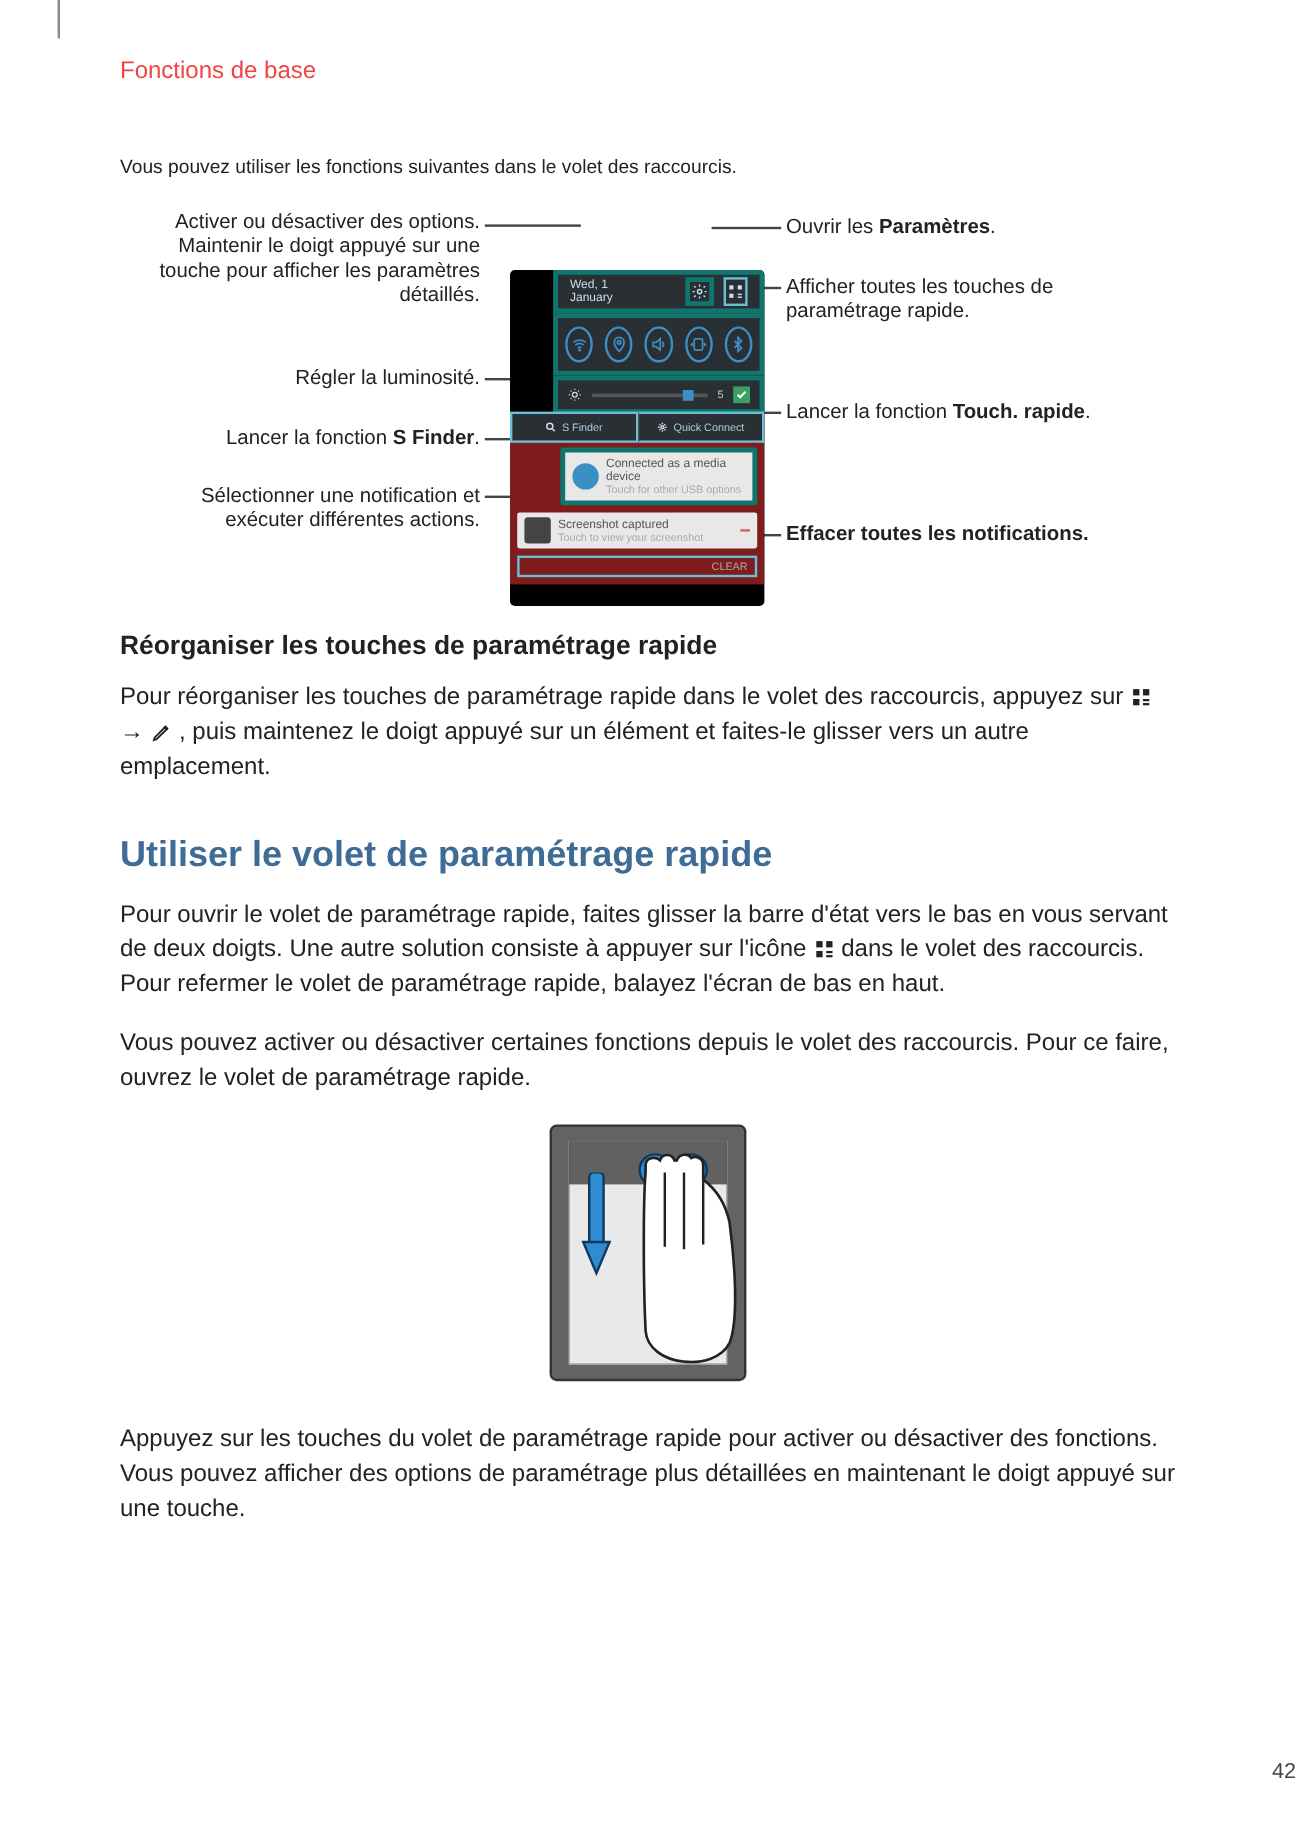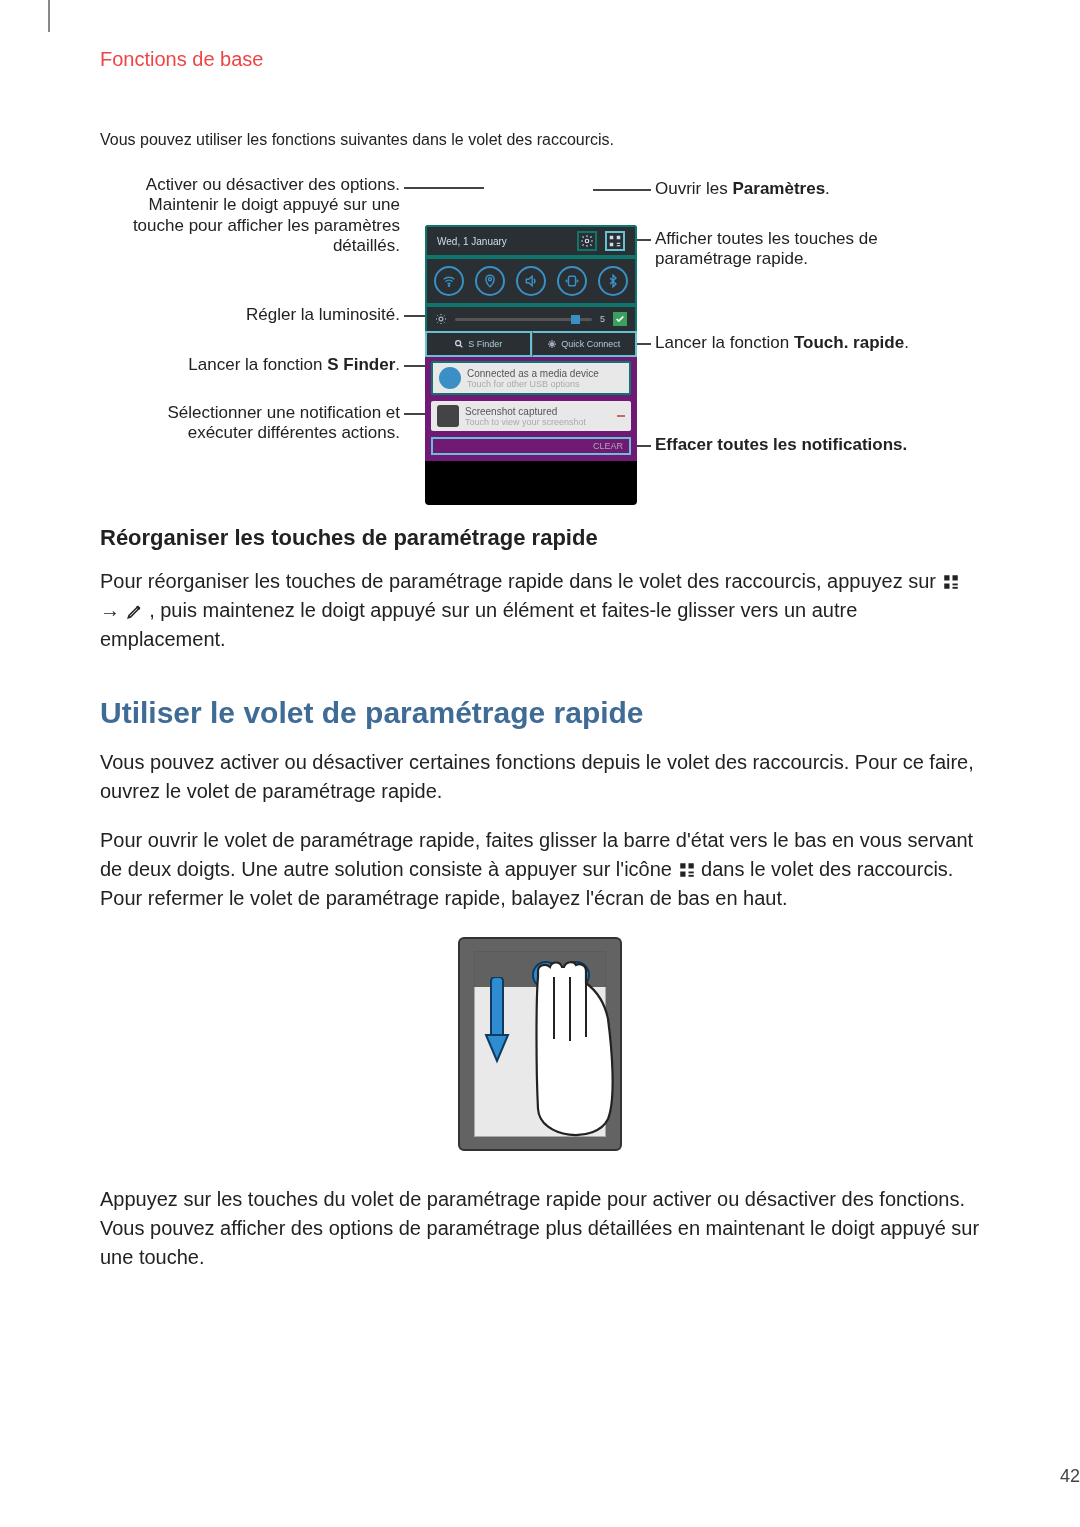--- a/index.html
+++ b/index.html
@@ -80,21 +80,21 @@
   .phone-row {
     display: flex;
     align-items: center;
     justify-content: space-between;
     padding: 4px 10px;
     height: 20px;
     background: #2a2f33;
     color: #cde;
     font-size: 10px;
   }
-  .blue-box { border: 2px solid #0f766e; }
+  .blue-box { border: 4px solid #0f766e; margin-left: 36px; }
   .cyan-box { border: 2px solid #68c0d4; }
   .icon-row {
     display: flex;
     gap: 10px;
     justify-content: space-around;
     padding: 4px 6px;
     background: #2a2f33;
     height: 36px;
     align-items: center;
   }
@@ -106,21 +106,21 @@
   .brightness-row {
     background:#2a2f33; height:24px; display:flex; align-items:center; padding:0 8px; gap:8px;
     font-size:9px; color:#bcd;
   }
   .bline { flex:1; height:3px; background:#555; border-radius:2px; position:relative;}
   .bknob { position:absolute; right:12px; top:-3px; width:9px; height:9px; background:#3a8fc5;}
   .bcheck { width:14px; height:14px; background:#3aa060; display:flex; align-items:center; justify-content:center;}
   .sfinder-row { background:#2a2f33; height:22px; display:flex; align-items:center; color:#acd; font-size:9px;}
   .sfinder-left, .sfinder-right { flex:1; display:flex; align-items:center; justify-content:center; gap:4px; }
   .sfinder-right { border-left: 1px solid #444; }
-  .notif-area { background:#701a75; padding:6px 6px; }
+  .notif-area { background:#7f1d1d; padding:6px 6px; }
   .notif {
     background:#e8e8e8; border-radius:2px; padding:4px 6px; margin-bottom:6px;
     display:flex; align-items:center; gap:6px; font-size:9px; color:#777;
   }
   .notif .nicon { width:22px; height:22px; border-radius:50%; background:#3a8fc5;}
   .notif .nicon.sq { border-radius:3px; background:#444;}
   .notif .ntxt { flex:1; }
   .notif .ntitle { color:#555; font-size:10px;}
   .notif .nsub { color:#aaa;}
   .clear-row { text-align:right; color:#aaa; font-size:9px; padding:2px 6px;}
@@ -345,35 +345,35 @@
       <svg class="inline-icon" viewBox="0 0 24 24" fill="none" stroke="#222" stroke-width="2">
           <path d="M3 21l3-1 12-12-2-2L4 18l-1 3z"></path>
           <path d="M14 6l4 4"></path>
         </svg>
     </span>
     <span>, puis maintenez le doigt appuyé sur un élément et faites-le glisser vers un autre emplacement.</span>
   </div>
 
   <h2 class="sect">Utiliser le volet de paramétrage rapide</h2>
 
-  <div class="para">Vous pouvez activer ou désactiver certaines fonctions depuis le volet des raccourcis. Pour ce faire, ouvrez le volet de paramétrage rapide.</div>
-
   <div class="para">
     <span>Pour ouvrir le volet de paramétrage rapide, faites glisser la barre d'état vers le bas en vous servant de deux doigts. Une autre solution consiste à appuyer sur l'icône </span>
     <span>
       <svg class="inline-icon" viewBox="0 0 24 24" fill="#222">
           <rect x="3" y="3" width="7" height="7"></rect>
           <rect x="14" y="3" width="7" height="7"></rect>
           <rect x="3" y="14" width="7" height="7"></rect>
           <rect x="14" y="14" width="7" height="2.5"></rect>
           <rect x="14" y="18.5" width="7" height="2.5"></rect>
         </svg>
     </span>
     <span> dans le volet des raccourcis. Pour refermer le volet de paramétrage rapide, balayez l'écran de bas en haut.</span>
   </div>
+
+  <div class="para">Vous pouvez activer ou désactiver certaines fonctions depuis le volet des raccourcis. Pour ce faire, ouvrez le volet de paramétrage rapide.</div>
 
   <div class="gesture-wrap">
     <div class="gesture">
       <div class="gscreen"></div>
       <div class="gtopshade"></div>
       <svg class="garrow" width="30" height="90" viewBox="0 0 30 90">
         <rect x="9" y="0" width="12" height="62" rx="4" fill="#2f8cd0" stroke="#0f3a60" stroke-width="2"></rect>
         <path d="M4 58 L26 58 L15 84 Z" fill="#2f8cd0" stroke="#0f3a60" stroke-width="2"></path>
       </svg>
       <svg class="gfingers" width="110" height="190" viewBox="0 0 110 190">

